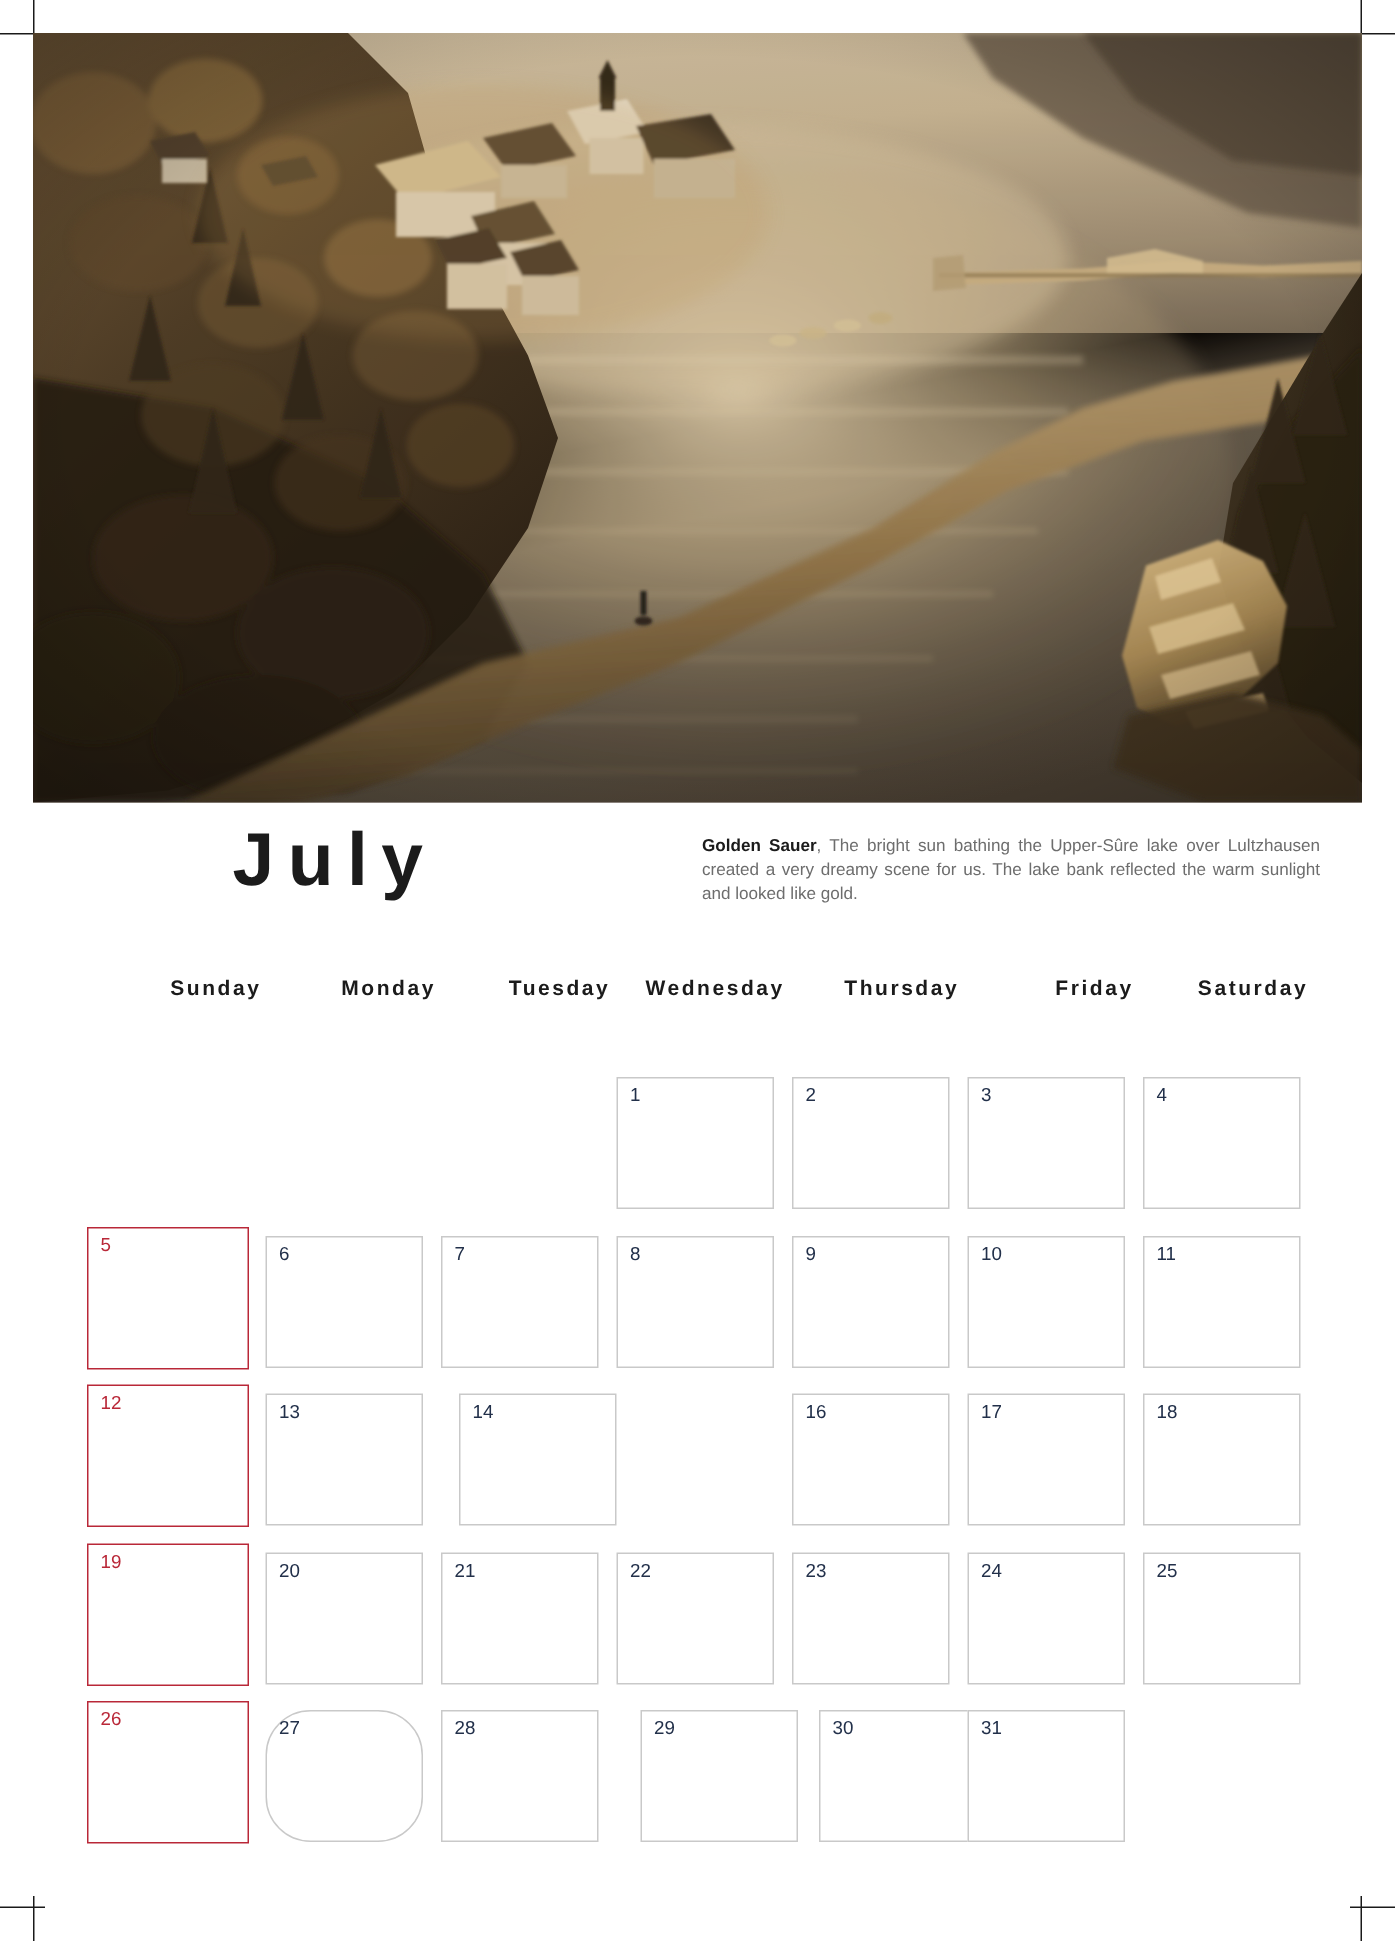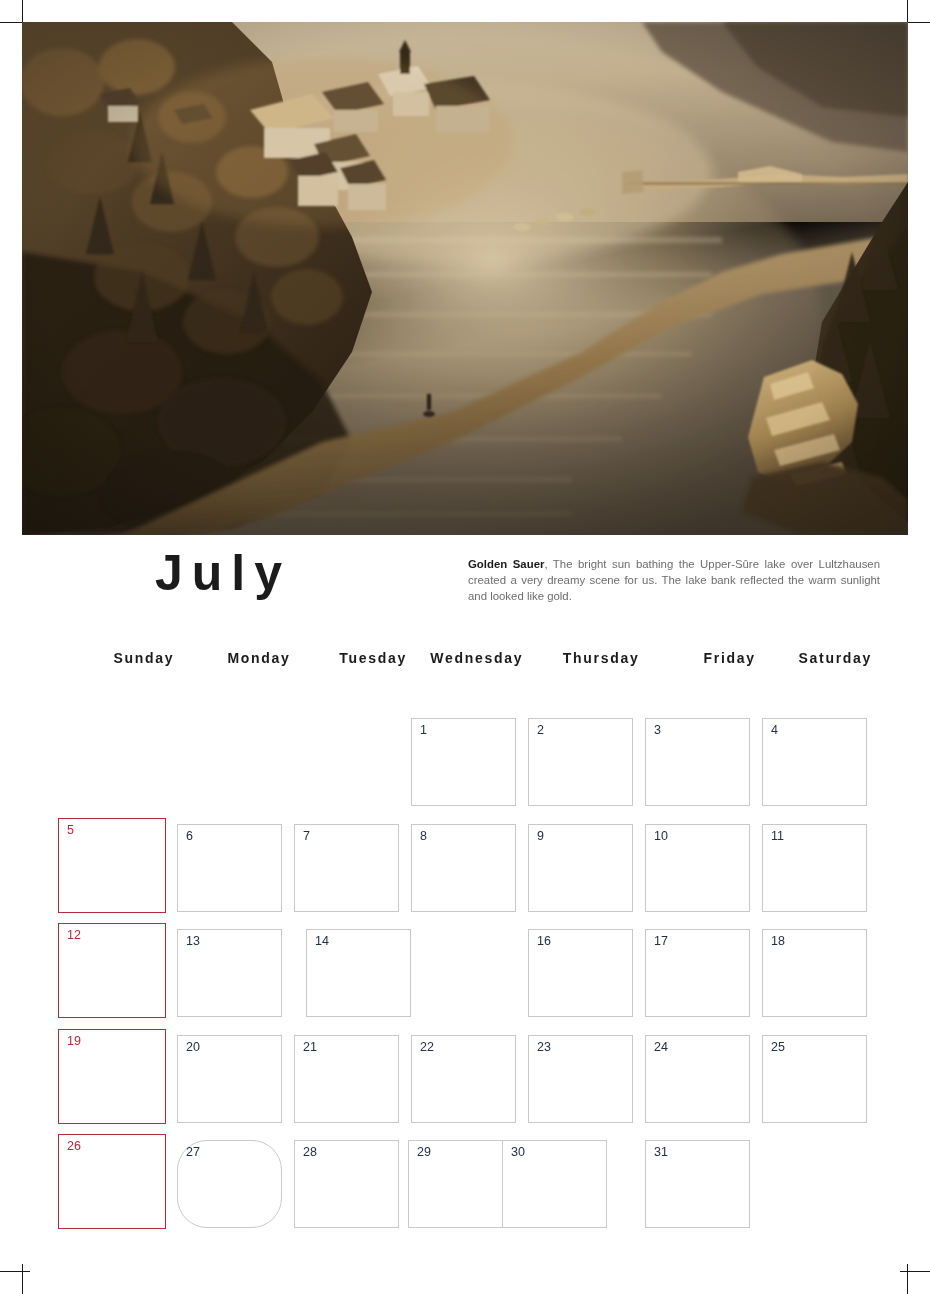--- a/index.html
+++ b/index.html
@@ -453,24 +453,24 @@
     <div class="week">
       <div class="cell sunday" style="left: 0px;">
         <span class="daynum">26</span>
       </div>
       <div class="cell" style="left: 119px; border-radius: 30px;">
         <span class="daynum">27</span>
       </div>
       <div class="cell" style="left: 236px;">
         <span class="daynum">28</span>
       </div>
-      <div class="cell" style="left: 350px;">
+      <div class="cell" style="left: 369px;">
         <span class="daynum">29</span>
       </div>
-      <div class="cell" style="left: 444px; padding-left: 33px;">
+      <div class="cell" style="left: 488px; padding-left: 33px;">
         <span class="daynum">30</span>
       </div>
       <div class="cell" style="left: 587px;">
         <span class="daynum">31</span>
       </div>
       <div class="cell empty" style="left: 704px;"></div>
     </div>
   </div>
 
 </body></html>

